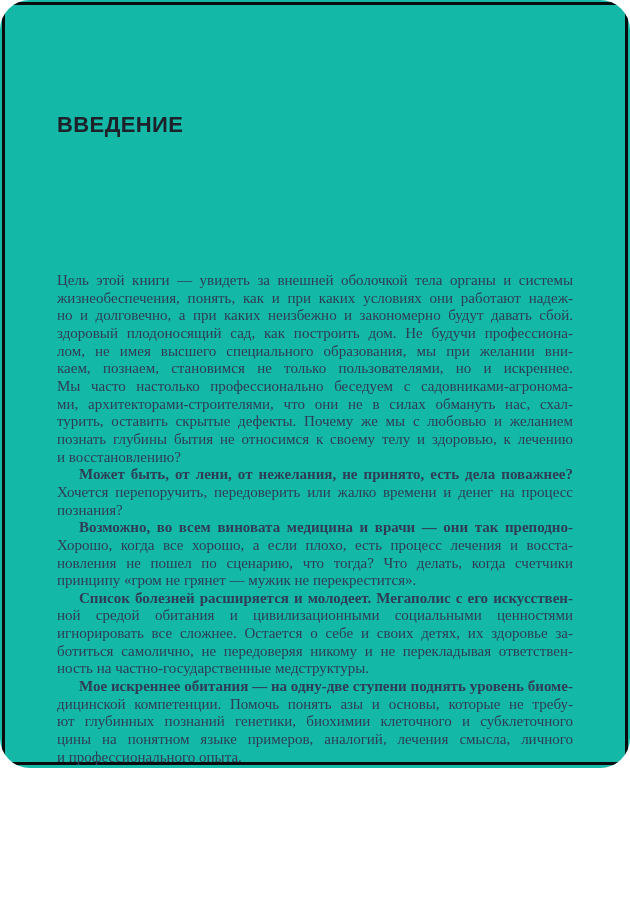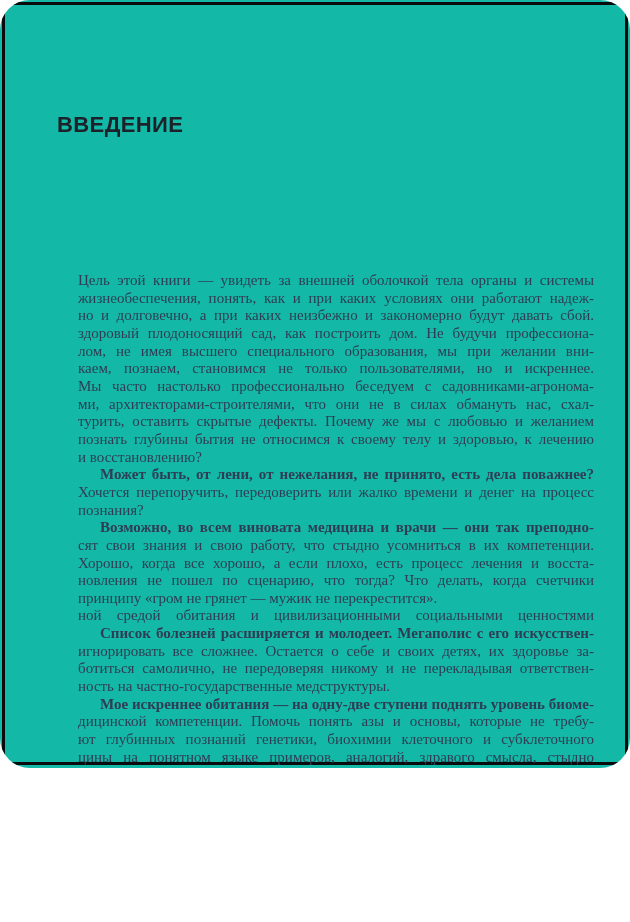--- a/index.html
+++ b/index.html
@@ -36,21 +36,20 @@
     color: #1d2129;
   }
   .text-block {
     position: absolute;
     left: 57px;
     top: 272px;
     width: 516px;
     font-size: 15px;
     line-height: 17.65px;
     color: #2e3d55;
-    margin-left: 21px;
   }
   .paragraph {
     margin: 0;
     padding: 0;
   }
   .text-line {
     text-align: justify;
     text-align-last: justify;
     white-space: normal;
   }
@@ -93,35 +92,34 @@
         <div class="text-line">познать глубины бытия не относимся к своему телу и здоровью, к лечению</div>
         <div class="text-line last">и восстановлению?</div>
       </div>
       <div class="paragraph">
         <div class="text-line first-indent">Может быть, от лени, от нежелания, не принято, есть дела поважнее?</div>
         <div class="text-line">Хочется перепоручить, передоверить или жалко времени и денег на процесс</div>
         <div class="text-line last">познания?</div>
       </div>
       <div class="paragraph">
         <div class="text-line first-indent">Возможно, во всем виновата медицина и врачи — они так преподно-</div>
-        <div class="text-line">сят свои знания и свою работу, что стыдно усомниться в их компетенции.</div>
         <div class="text-line">Хорошо, когда все хорошо, а если плохо, есть процесс лечения и восста-</div>
         <div class="text-line">новления не пошел по сценарию, что тогда? Что делать, когда счетчики</div>
         <div class="text-line last">принципу «гром не грянет — мужик не перекрестится».</div>
       </div>
       <div class="paragraph">
+        <div class="text-line first-indent">Список болезней расширяется и молодеет. Мегаполис с его искусствен-</div>
         <div class="text-line">ной средой обитания и цивилизационными социальными ценностями</div>
-        <div class="text-line first-indent">Список болезней расширяется и молодеет. Мегаполис с его искусствен-</div>
         <div class="text-line">игнорировать все сложнее. Остается о себе и своих детях, их здоровье за-</div>
         <div class="text-line">ботиться самолично, не передоверяя никому и не перекладывая ответствен-</div>
         <div class="text-line last">ность на частно-государственные медструктуры.</div>
       </div>
       <div class="paragraph">
         <div class="text-line first-indent">Мое искреннее обитания — на одну-две ступени поднять уровень биоме-</div>
         <div class="text-line">дицинской компетенции. Помочь понять азы и основы, которые не требу-</div>
         <div class="text-line">ют глубинных познаний генетики, биохимии клеточного и субклеточного</div>
-        <div class="text-line">цины на понятном языке примеров, аналогий, здравого смысла, стыдно</div>
+        <div class="text-line">цины на понятном языке примеров, аналогий, лечения смысла, личного</div>
         <div class="text-line last">и профессионального опыта.</div>
       </div>
     </div>
 
   <div class="page-number">9</div>
 </div>
 
 </body></html>

